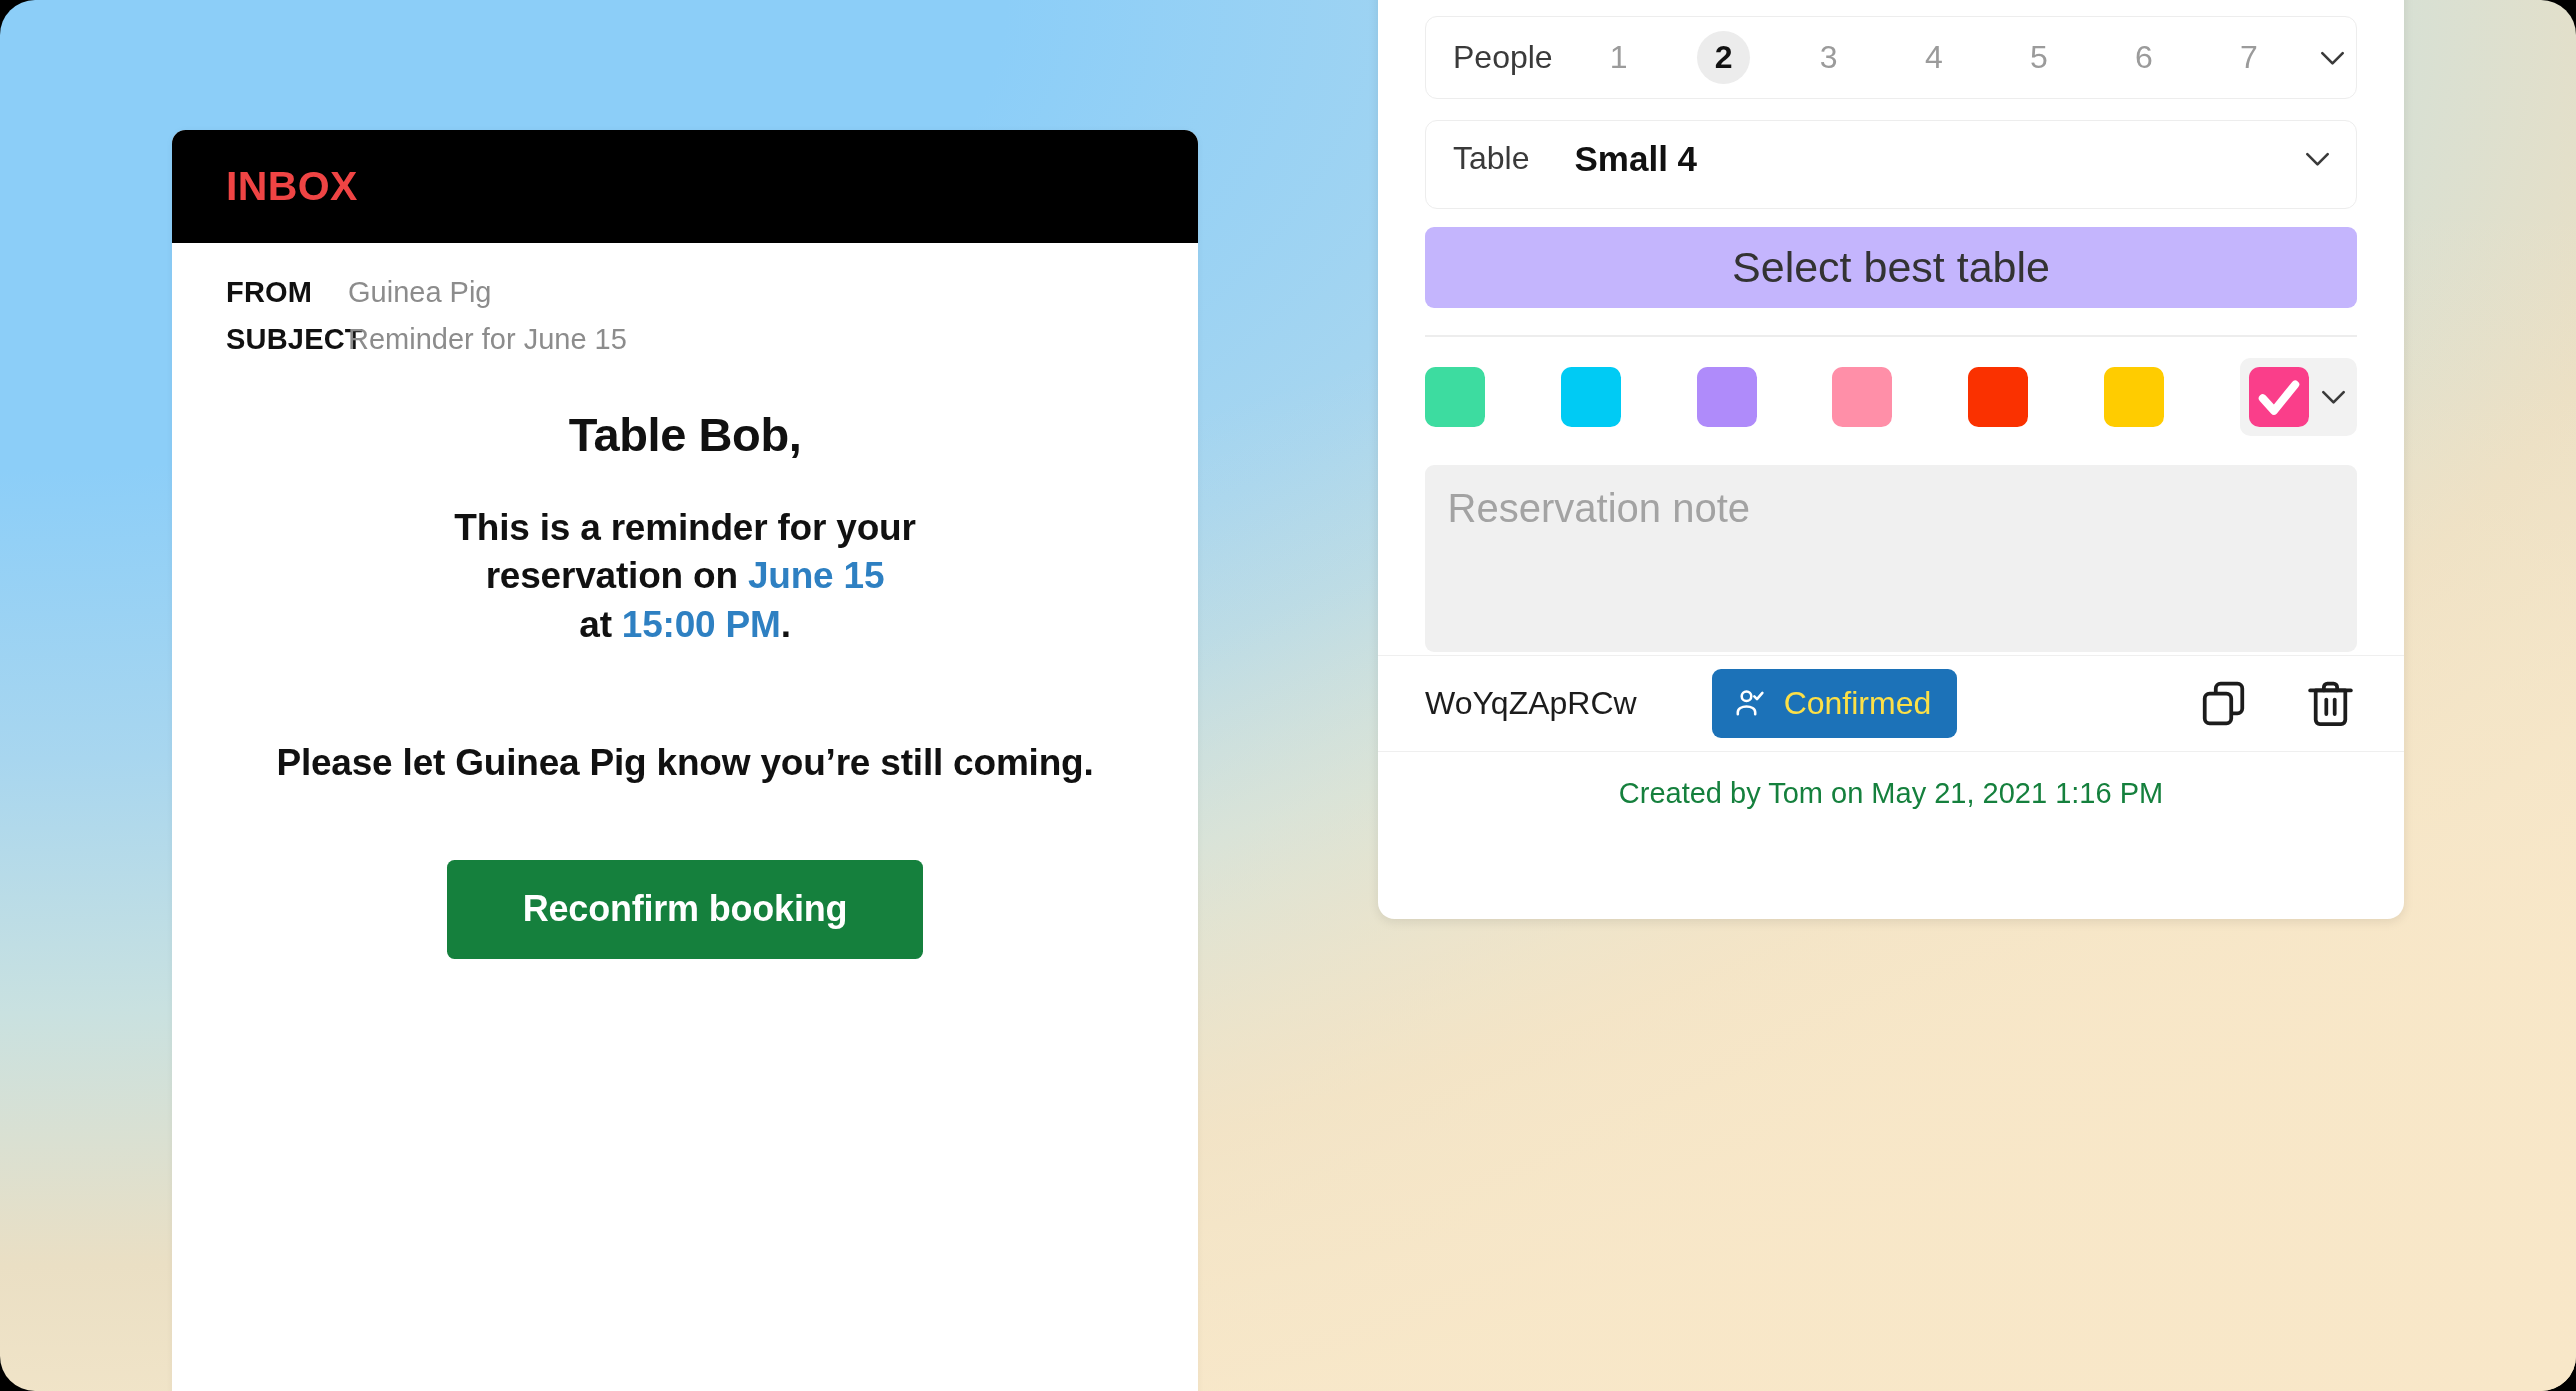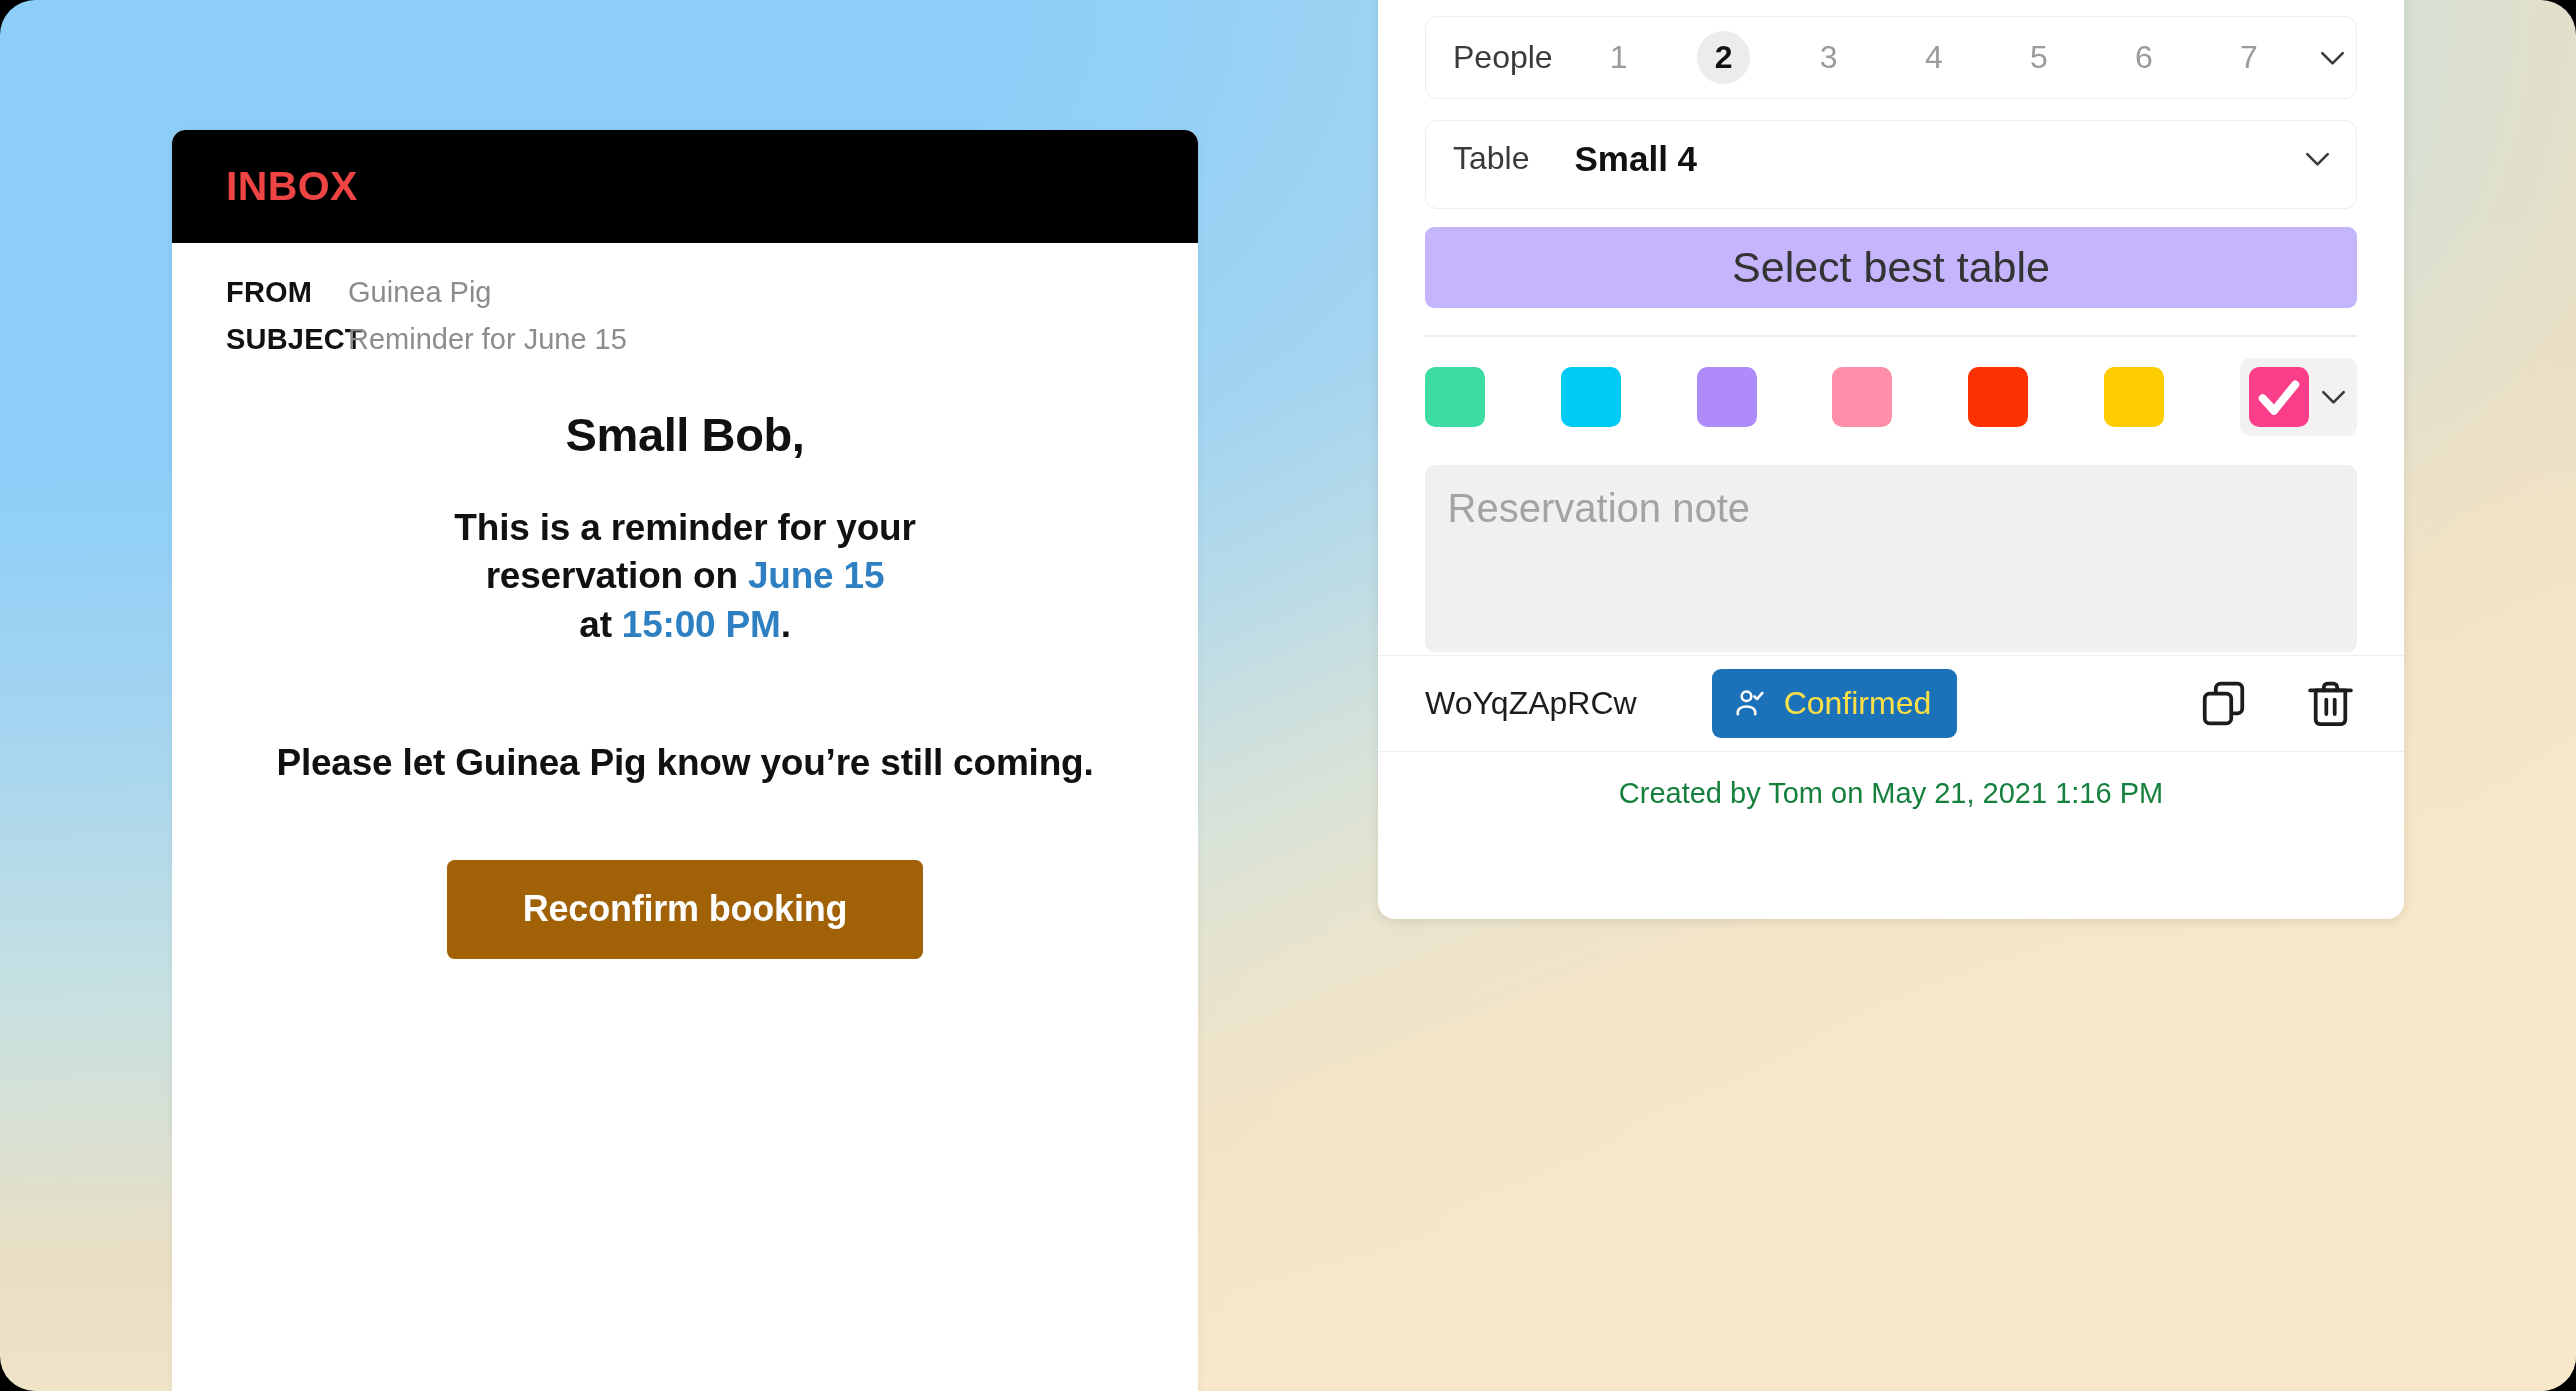--- a/index.html
+++ b/index.html
@@ -343,31 +343,31 @@
         <span class="meta-label">FROM</span>
         <span class="meta-value">Guinea Pig</span>
       </div>
       <div class="meta-row">
         <span class="meta-label">SUBJECT</span>
         <span class="meta-value">Reminder for June 15</span>
       </div>
     </div>
 
     <div class="body-wrap">
-      <h1 class="greeting">Small Bob,</h1>
+      <h1 class="greeting">Table Bob,</h1>
 
       <p class="para">
         <span>This is a reminder for your</span><br>
         <span>reservation on </span><span class="hl" style="color: rgb(46, 128, 194);">June 15</span><br>
         <span>at </span><span class="hl" style="color: rgb(46, 128, 194);">15:00 PM</span><span>.</span>
       </p>
 
       <p class="para para-2">Please let Guinea Pig know you’re still coming.</p>
 
-      <button id="reconfirm-button" style="background: #a16207;">Reconfirm booking</button>
+      <button id="reconfirm-button" style="background: #15803d;">Reconfirm booking</button>
     </div>
   </div>
 
   <div id="reservation-card">
 
     <div class="res-inner">
 
       
       <div class="field-box" id="people-row">
         <span class="field-label">People</span>

